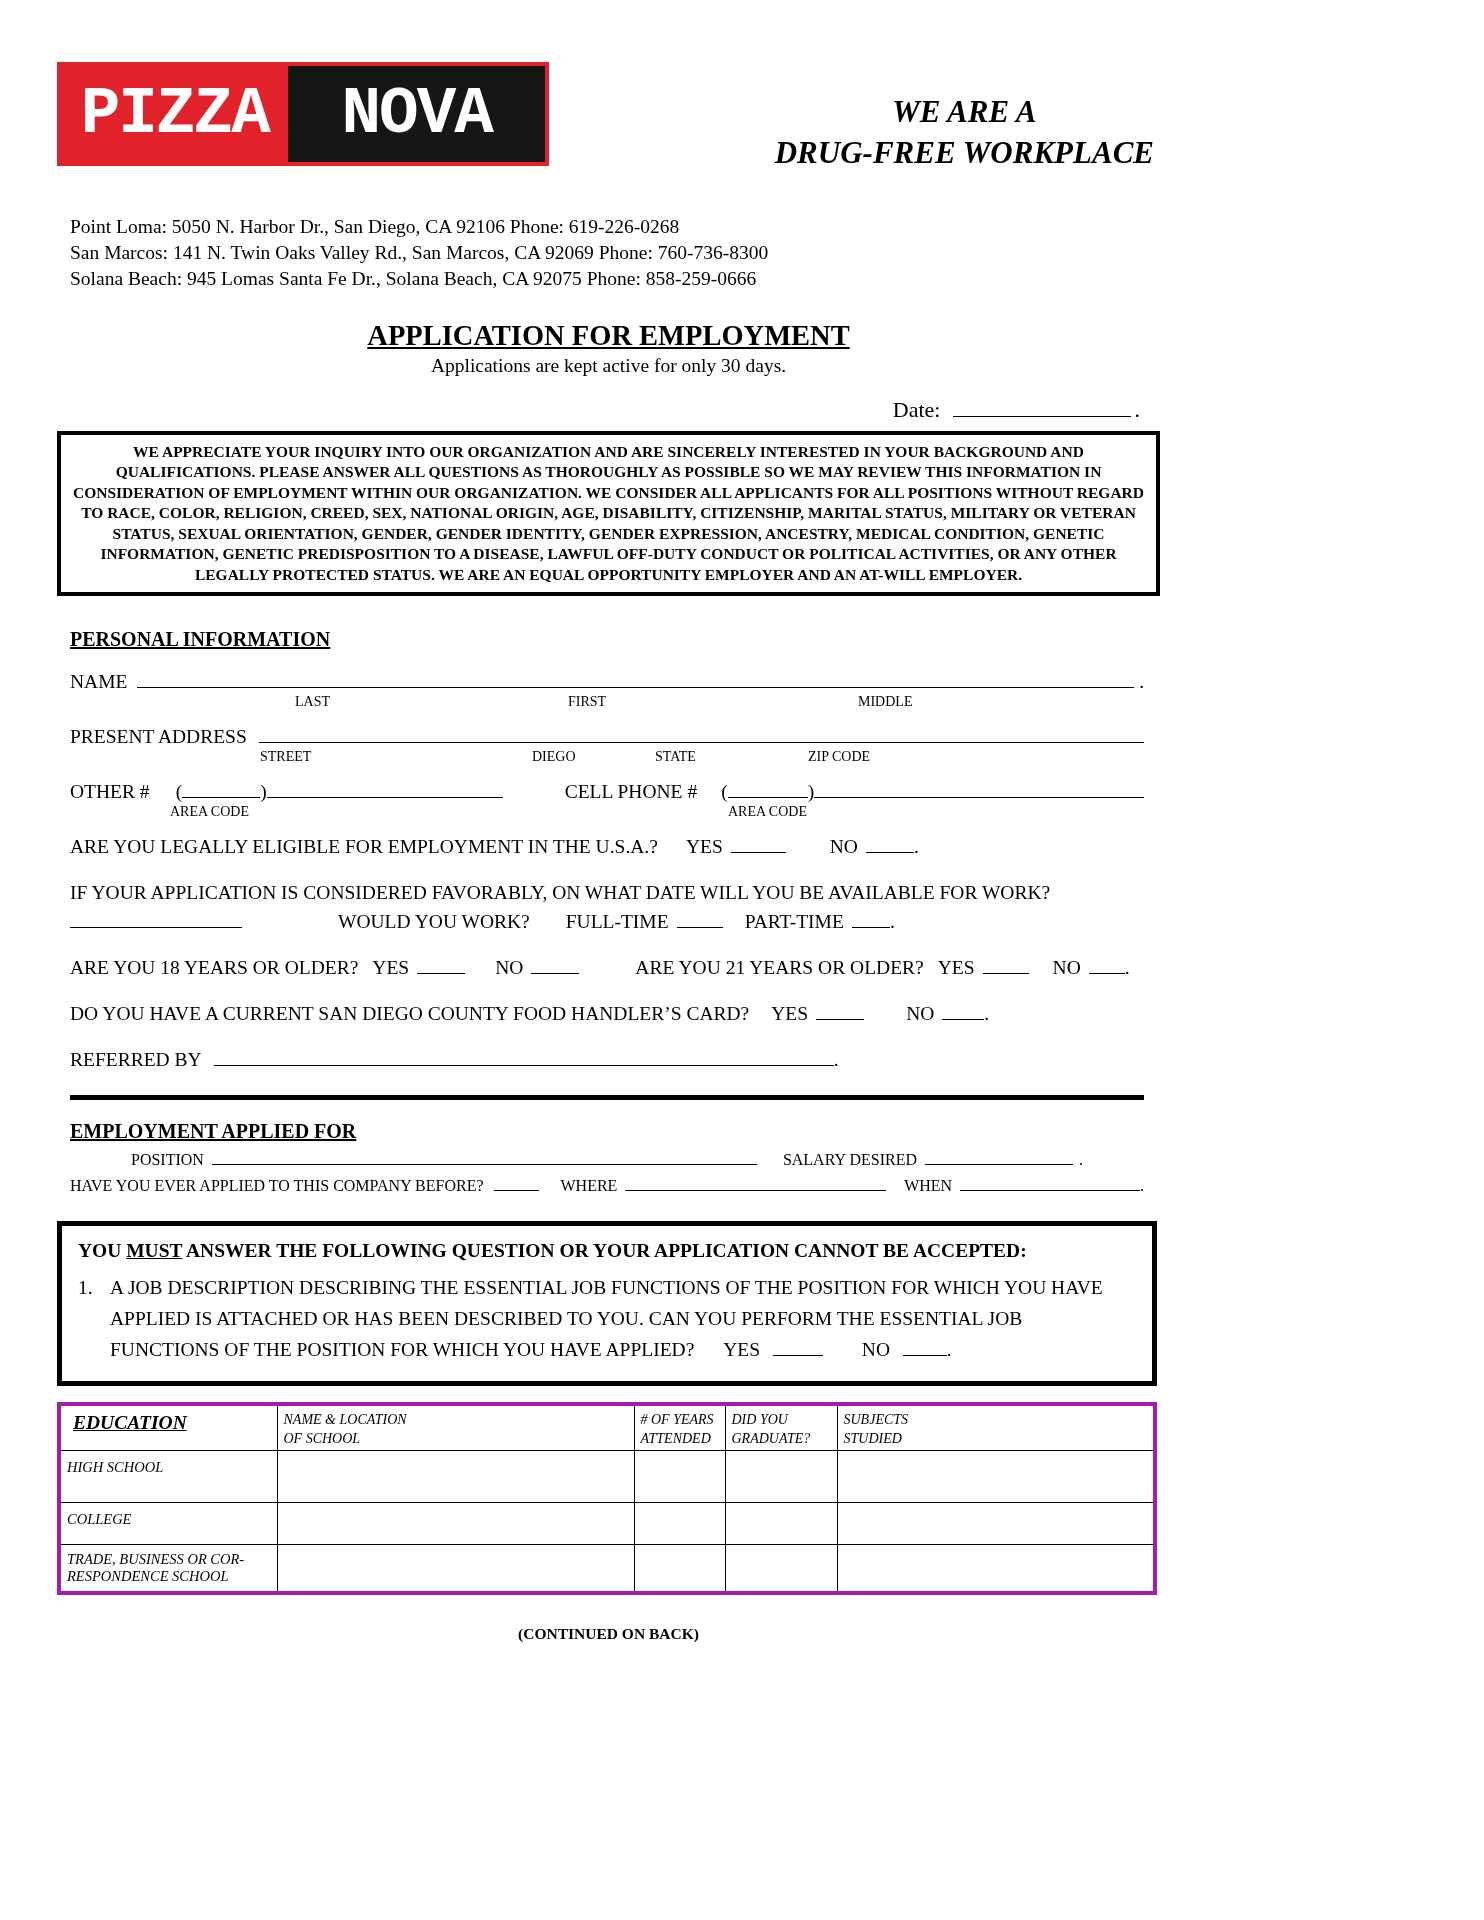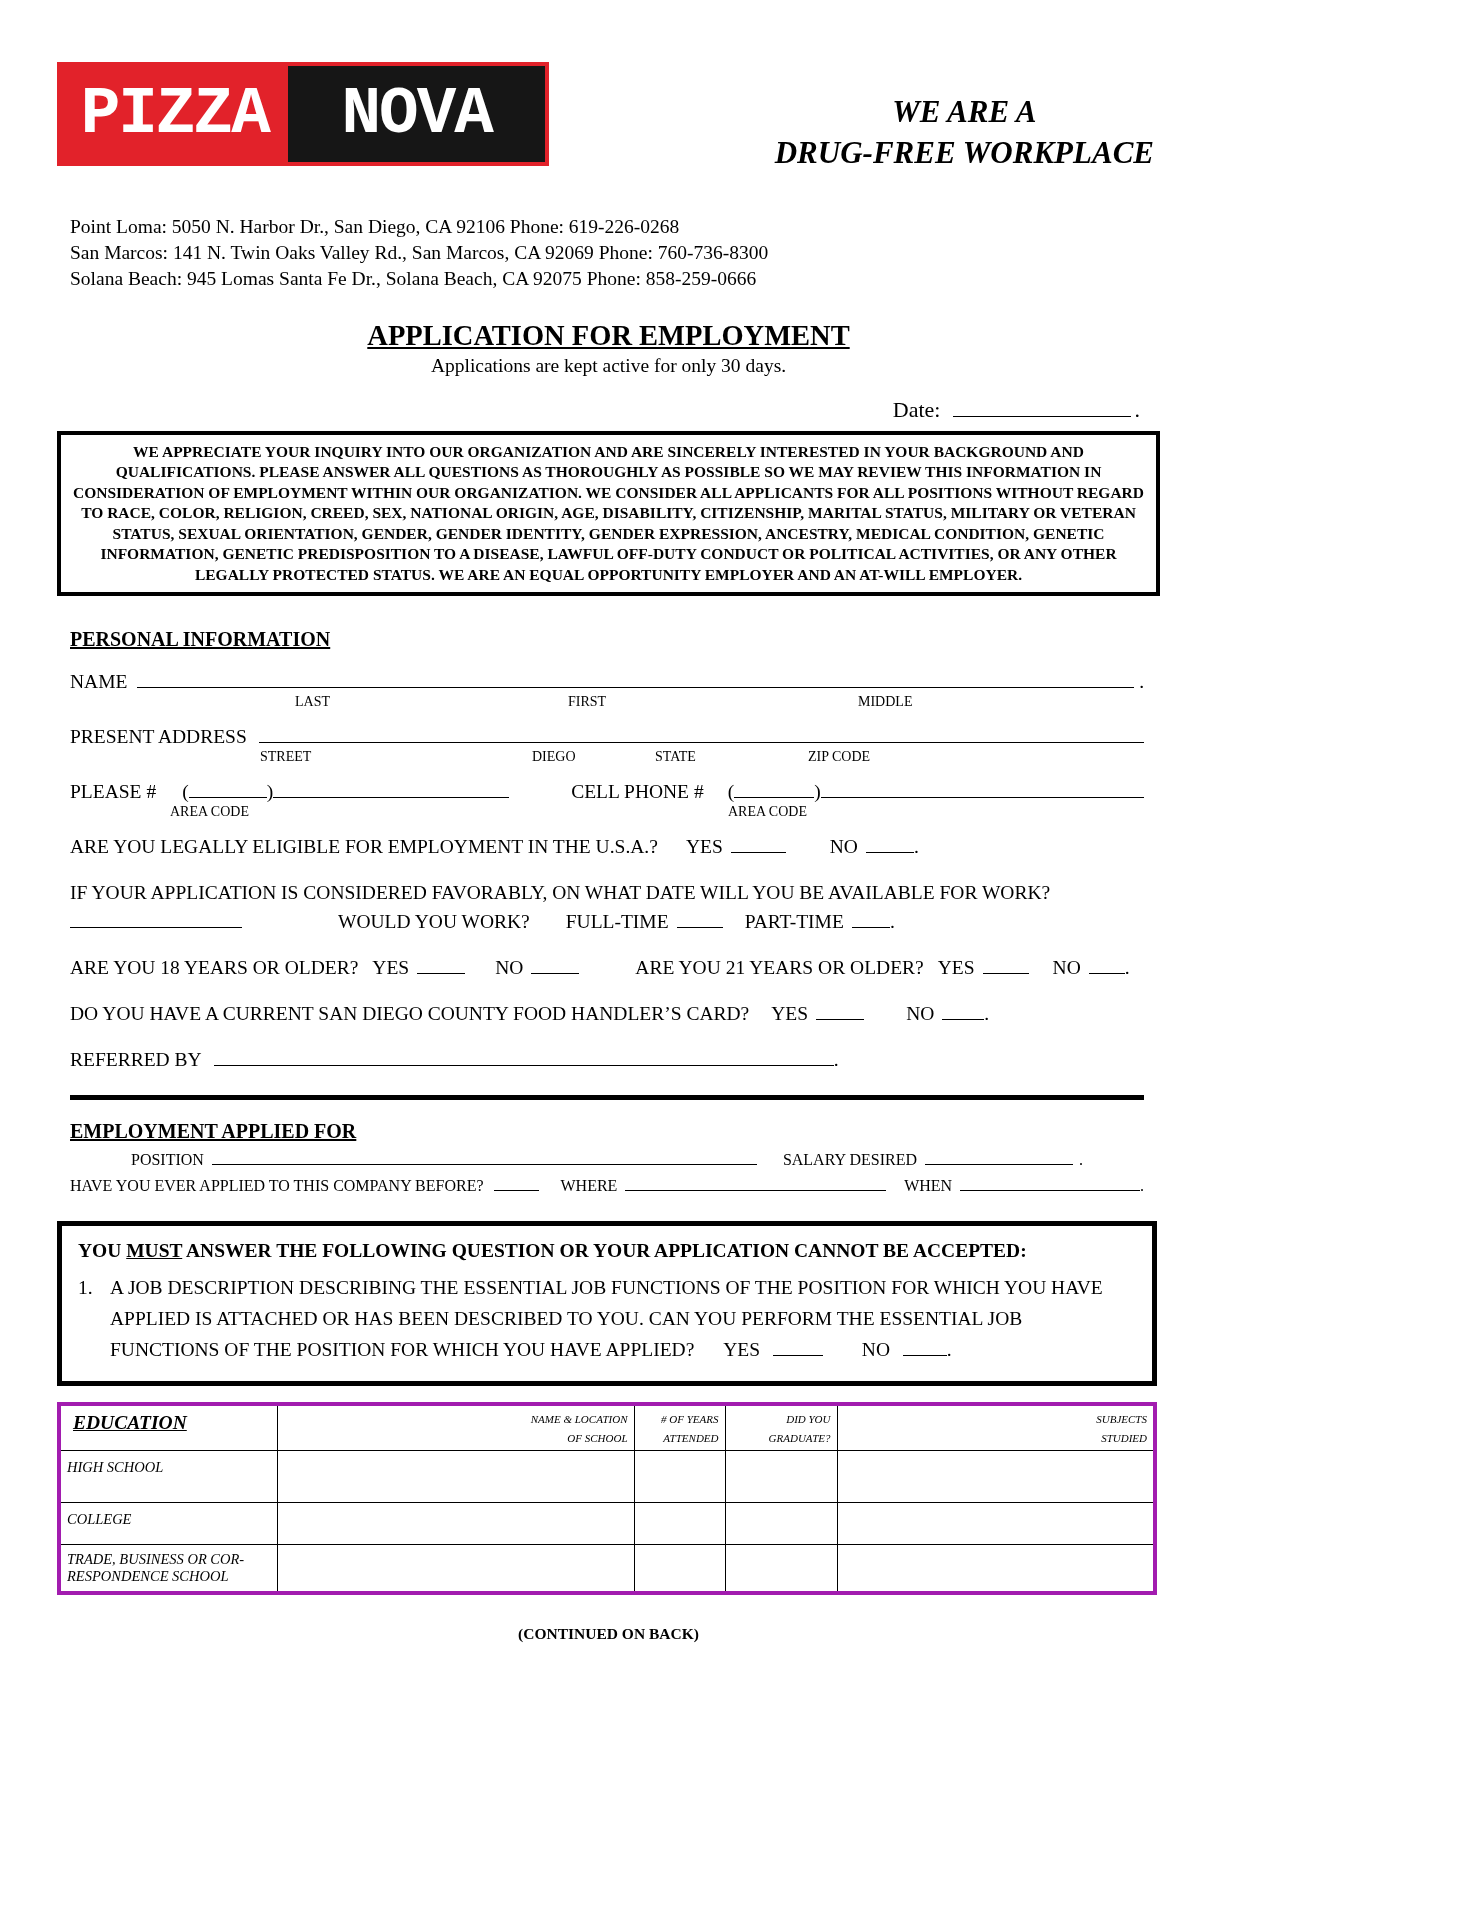--- a/index.html
+++ b/index.html
@@ -57,21 +57,21 @@
   .must-head{font-weight:bold;font-size:19.5px;}
   .must-head .u{text-decoration:underline;}
   .mq{margin-top:10px;padding-left:32px;font-size:19.5px;line-height:31px;}
   .mq-num{display:inline-block;width:32px;margin-left:-32px;}
 
   table.edu{border-collapse:collapse;margin-top:16px;width:1100px;table-layout:fixed;
     border:4px solid #a21caf;font-style:italic;}
   table.edu th,table.edu td{border:1px solid #000;padding:2px 6px;vertical-align:top;
     font-weight:normal;box-sizing:border-box;}
   .edu-head{font-size:19.5px;font-weight:bold;text-decoration:underline;}
-  .edu .colhead{font-size:11px;text-align:right;line-height:19px;padding-top:4px;}
+  .edu .colhead{font-size:14px;text-align:left;line-height:19px;padding-top:4px;}
   .edu .rowlab{font-size:14.5px;padding-top:8px;}
   .c0{width:218px;} .c1{width:357px;} .c2{width:91px;} .c3{width:112px;} .c4{width:318px;}
   .hrow th{height:46px;} .r1 td{height:52px;} .r2 td{height:42px;} .r3 td{height:48px;}
   .indent1{padding-left:14px;} .indent2{padding-left:10px;}
 
   .footer{margin-top:30px;text-align:center;font-weight:bold;font-size:15.5px;}
 </style>
 </head>
 <body>
 
@@ -123,21 +123,21 @@
       <span class="bl grow" style="margin-left:12px;"></span>
     </div>
     <div class="subrow">
       <span style="left:190px;">STREET</span>
       <span style="left:462px;">DIEGO</span>
       <span style="left:585px;">STATE</span>
       <span style="left:738px;">ZIP CODE</span>
     </div>
 
     <div class="frow mt13">
-      <span>PLEASE #</span>
+      <span>OTHER #</span>
       <span style="margin-left:26px;">(</span>
       <span class="bl" style="width:78px;"></span>
       <span>)</span>
       <span class="bl" style="width:236px;"></span>
       <span style="margin-left:62px;">CELL PHONE #</span>
       <span style="margin-left:24px;">(</span>
       <span class="bl" style="width:80px;"></span>
       <span>)</span>
       <span class="bl grow"></span>
     </div>

